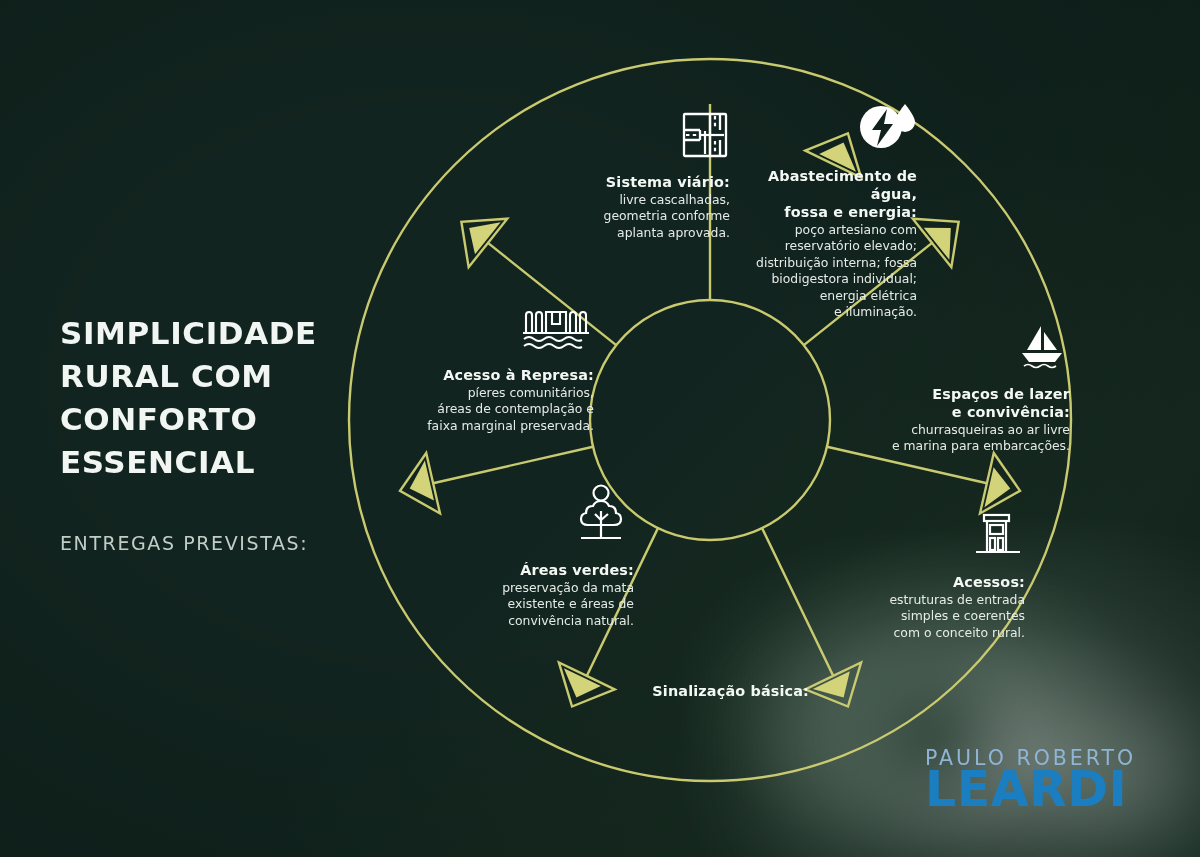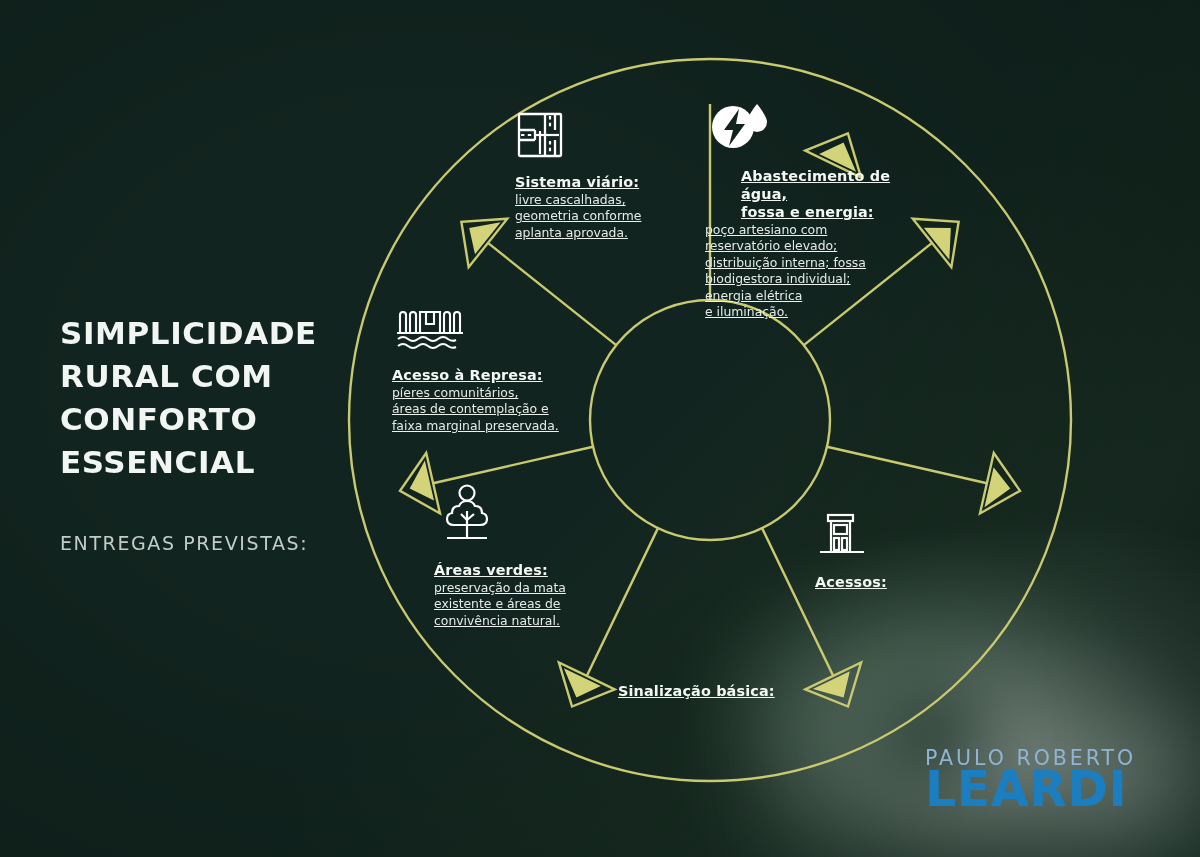--- a/index.html
+++ b/index.html
@@ -53,36 +53,36 @@
     margin:48px 0 11px 0;
     color:#c3cdc7;
     font-size:19px;letter-spacing:1.6px;font-weight:400;
   }
 
   
   #wheel{position:absolute;left:330px;top:40px;width:760px;height:760px;}
   #wheel svg{display:block;}
 
   
-  .seg{position:absolute;text-align:left;color:#eef3ef;text-decoration:underline;}
+  .seg{position:absolute;text-align:right;color:#eef3ef;}
   .seg .ttl{
     display:block;font-size:14.4px;font-weight:700;line-height:18px;
     letter-spacing:0.15px;color:#f4f8f4;
   }
   .seg .bdy{
     display:block;font-size:12.4px;line-height:16.4px;font-weight:400;
     color:#e5ebe6;margin-top:1px;
   }
   .seg .icon{display:block;margin:0 auto 9px auto;}
 
   .seg-viario   {left:515px;top:110px;width:215px;}
   .seg-agua     {left:705px;top:100px;width:212px;}
   .seg-lazer    {left:860px;top:322px;width:210px;}
   .seg-acessos  {left:815px;top:510px;width:210px;}
-  .seg-sinaliz  {left:618px;top:682px;width:210px;}
+  .seg-sinaliz  {left:599px;top:682px;width:210px;}
   .seg-verdes   {left:434px;top:482px;width:200px;}
   .seg-represa  {left:392px;top:307px;width:202px;}
 
   
   .logo{position:absolute;left:925px;top:748px;width:248px;text-align:left;line-height:1;}
   .logo .top{
     display:block;color:#8fb4d4;font-size:20.5px;letter-spacing:3.0px;font-weight:400;
   }
   .logo .bot{
     display:block;color:#1b7ec0;font-size:49px;letter-spacing:0.5px;font-weight:700;margin-top:-4px;
@@ -205,35 +205,56 @@
     <span class="ttl" style="white-space: pre-line; margin-left: 36px;">Abastecimento de água,
 fossa e energia:</span>
     <span class="bdy" style="white-space: pre-line;">poço artesiano com
 reservatório elevado;
 distribuição interna; fossa
 biodigestora individual;
 energia elétrica
 e iluminação.</span>
   </div>
 
+  <div class="seg seg-lazer">
+    <span class="icon">
+      <svg width="56" height="50" viewBox="0 0 56 50">
+        <g fill="#ffffff">
+          <path d="M27,4 L27,28 L13,28 Z"></path>
+          <path d="M30,10 L30,28 L43,28 Z"></path>
+          <path d="M8,31 L48,31 L41,40 L15,40 Z"></path>
+        </g>
+        <g fill="none" stroke="#ffffff" stroke-width="1.7">
+          <path d="M10,44 q4,-3 8,0 q4,3 8,0 q4,-3 8,0 q4,3 8,0"></path>
+        </g>
+      </svg>
+    </span>
+    <span class="ttl" style="white-space: pre-line;">Espaços de lazer
+e convivência:</span>
+    <span class="bdy" style="white-space: pre-line;">churrasqueiras ao ar livre
+e marina para embarcações.</span>
+  </div>
 
   <div class="seg seg-acessos">
     <span class="icon">
       <svg width="54" height="50" viewBox="0 0 54 50">
         <g fill="none" stroke="#ffffff" stroke-width="2.2">
           <rect x="13" y="5" width="25" height="6"></rect>
           <path d="M16,11 L16,42 M35,11 L35,42"></path>
           <rect x="19" y="15" width="13" height="9"></rect>
           <rect x="19" y="28" width="5" height="12"></rect>
           <rect x="27" y="28" width="5" height="12"></rect>
           <path d="M5,42 L49,42"></path>
         </g>
       </svg>
     </span>
     <span class="ttl">Acessos:</span>
+    <span class="bdy" style="white-space: pre-line;">estruturas de entrada
+simples e coerentes
+com o conceito rural.</span>
   </div>
 
   <div class="seg seg-sinaliz">
     <span class="ttl">Sinalização básica:</span>
   </div>
 
   <div class="seg seg-verdes">
     <span class="icon">
       <svg width="66" height="66" viewBox="0 0 66 66">
         <g fill="none" stroke="#ffffff" stroke-width="2.2">

